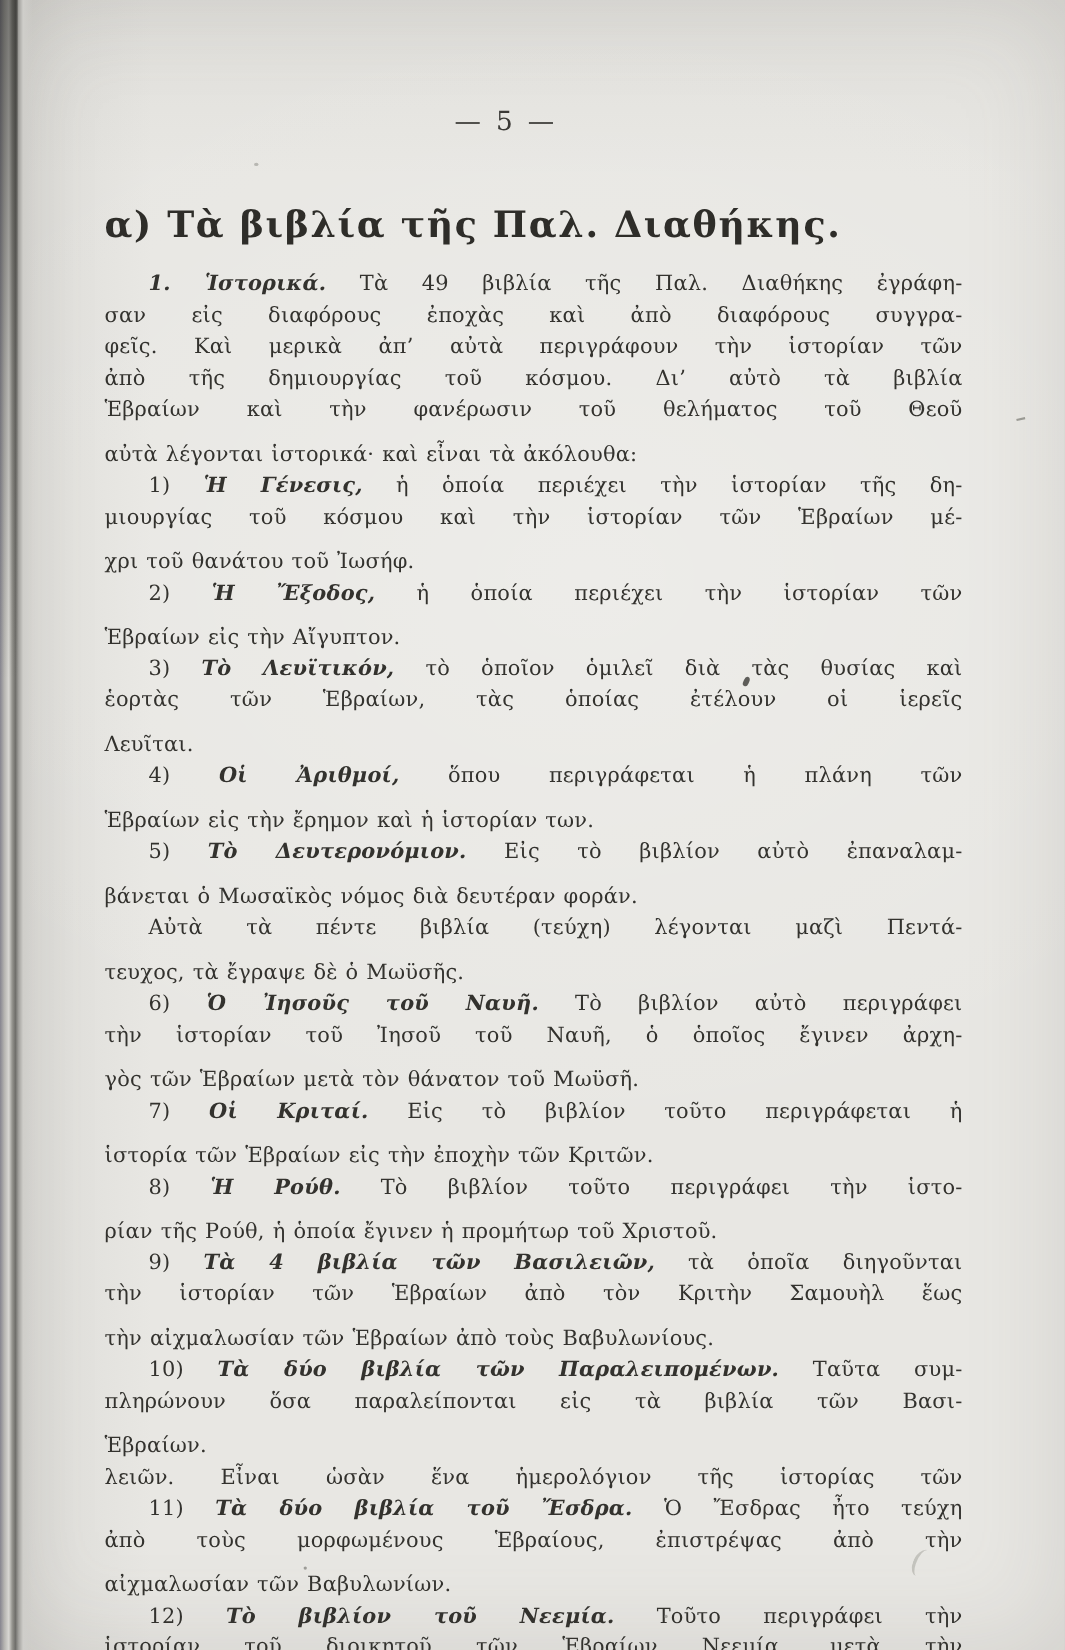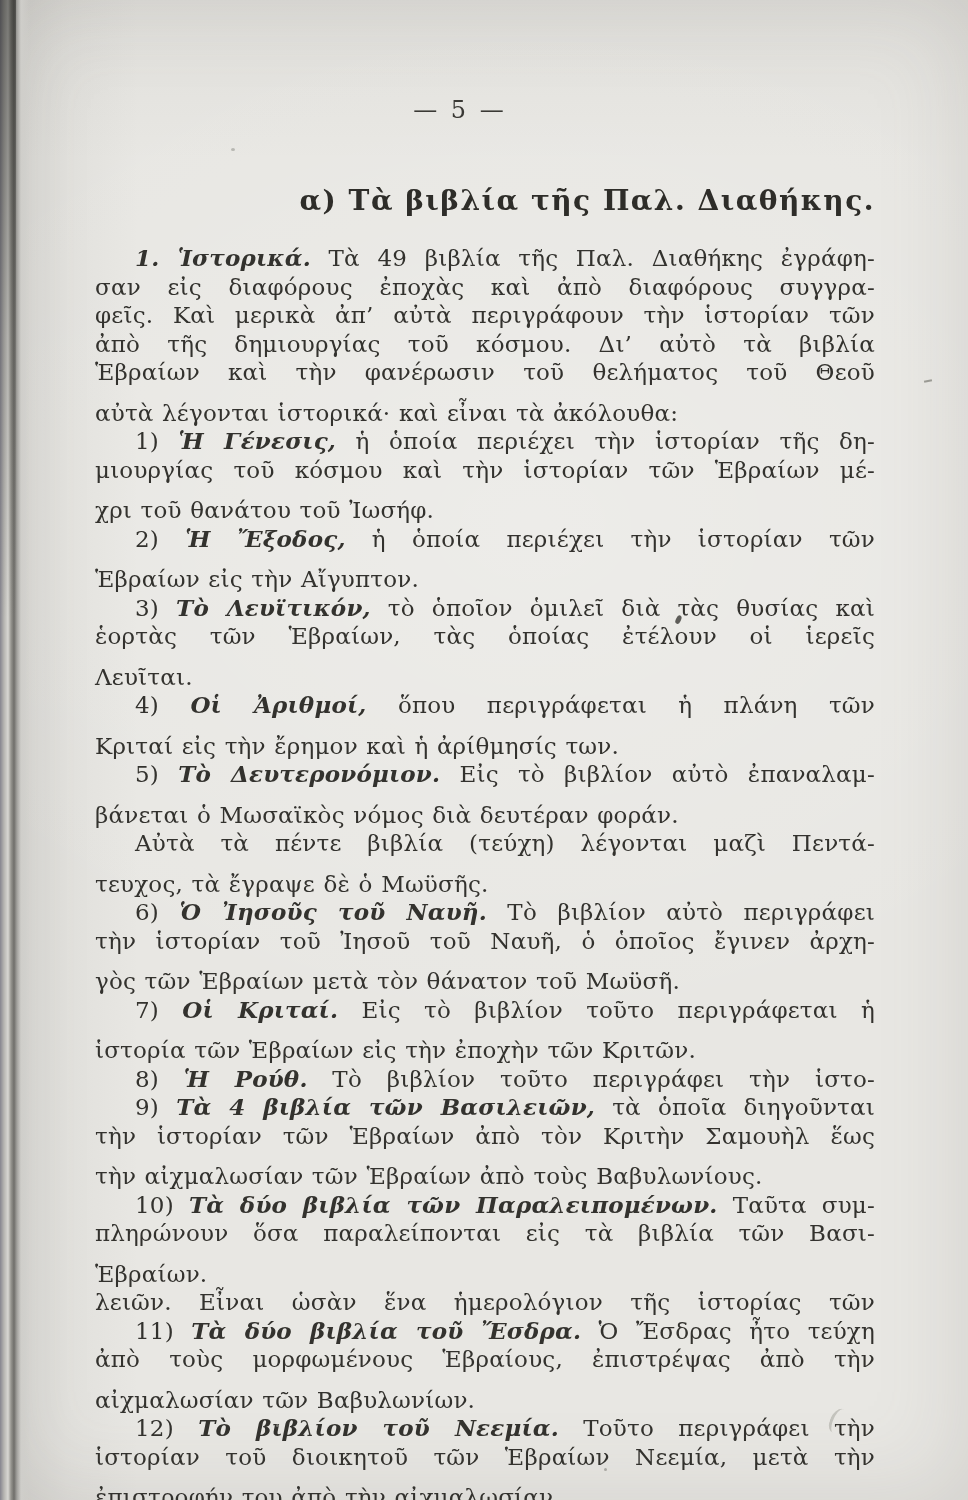--- a/index.html
+++ b/index.html
@@ -53,35 +53,35 @@
     letter-spacing: 3px;
     color: #3a3935;
   }
 
   .heading {
     position: absolute;
     top: 184px;
     left: 95px;
     width: 780px;
     margin: 0;
-    text-align: right;
-    font-size: 28px;
+    text-align: left;
+    font-size: 33px;
     font-weight: bold;
     letter-spacing: 1.5px;
     color: #2e2d29;
   }
 
   .text-block {
     position: absolute;
     top: 244px;
     left: 95px;
     width: 780px;
   }
   .line {
-    font-size: 23px;
+    font-size: 19px;
     line-height: 28.5px;
     height: 28.5px;
     white-space: nowrap;
     text-align: justify;
     text-align-last: justify;
     letter-spacing: 0.2px;
     word-spacing: 1px;
   }
   .line.indent { text-indent: 40px; }
   .line.last { text-align-last: left; margin-top: 12px; }
@@ -145,31 +145,32 @@
       <div class="line last"><span class="run">αὐτὰ λέγονται ἱστορικά· καὶ εἶναι τὰ ἀκόλουθα:</span></div>
       <div class="line indent"><span class="pre">1) </span><span class="lead">Ἡ Γένεσις,</span><span class="run"> ἡ ὁποία περιέχει τὴν ἱστορίαν τῆς δη-</span></div>
       <div class="line"><span class="run">μιουργίας τοῦ κόσμου καὶ τὴν ἱστορίαν τῶν Ἑβραίων μέ-</span></div>
       <div class="line last"><span class="run">χρι τοῦ θανάτου τοῦ Ἰωσήφ.</span></div>
       <div class="line indent"><span class="pre">2) </span><span class="lead">Ἡ Ἔξοδος,</span><span class="run"> ἡ ὁποία περιέχει τὴν ἱστορίαν τῶν</span></div>
       <div class="line last"><span class="run">Ἑβραίων εἰς τὴν Αἴγυπτον.</span></div>
       <div class="line indent"><span class="pre">3) </span><span class="lead">Τὸ Λευϊτικόν,</span><span class="run"> τὸ ὁποῖον ὁμιλεῖ διὰ τὰς θυσίας καὶ</span></div>
       <div class="line"><span class="run">ἑορτὰς τῶν Ἑβραίων, τὰς ὁποίας ἐτέλουν οἱ ἱερεῖς</span></div>
       <div class="line last"><span class="run">Λευῖται.</span></div>
       <div class="line indent"><span class="pre">4) </span><span class="lead">Οἱ Ἀριθμοί,</span><span class="run"> ὅπου περιγράφεται ἡ πλάνη τῶν</span></div>
-      <div class="line last"><span class="run">Κριταί εἰς τὴν ἔρημον καὶ ἡ ἀρίθμησίς των.</span></div>
+      <div class="line last"><span class="run">Ἑβραίων εἰς τὴν ἔρημον καὶ ἡ ἱστορίαν των.</span></div>
       <div class="line indent"><span class="pre">5) </span><span class="lead">Τὸ Δευτερονόμιον.</span><span class="run"> Εἰς τὸ βιβλίον αὐτὸ ἐπαναλαμ-</span></div>
       <div class="line last"><span class="run">βάνεται ὁ Μωσαϊκὸς νόμος διὰ δευτέραν φοράν.</span></div>
       <div class="line indent"><span class="run">Αὐτὰ τὰ πέντε βιβλία (τεύχη) λέγονται μαζὶ Πεντά-</span></div>
       <div class="line last"><span class="run">τευχος, τὰ ἔγραψε δὲ ὁ Μωϋσῆς.</span></div>
       <div class="line indent"><span class="pre">6) </span><span class="lead">Ὁ Ἰησοῦς τοῦ Ναυῆ.</span><span class="run"> Τὸ βιβλίον αὐτὸ περιγράφει</span></div>
       <div class="line"><span class="run">τὴν ἱστορίαν τοῦ Ἰησοῦ τοῦ Ναυῆ, ὁ ὁποῖος ἔγινεν ἀρχη-</span></div>
       <div class="line last"><span class="run">γὸς τῶν Ἑβραίων μετὰ τὸν θάνατον τοῦ Μωϋσῆ.</span></div>
       <div class="line indent"><span class="pre">7) </span><span class="lead">Οἱ Κριταί.</span><span class="run"> Εἰς τὸ βιβλίον τοῦτο περιγράφεται ἡ</span></div>
       <div class="line last"><span class="run">ἱστορία τῶν Ἑβραίων εἰς τὴν ἐποχὴν τῶν Κριτῶν.</span></div>
       <div class="line indent"><span class="pre">8) </span><span class="lead">Ἡ Ρούθ.</span><span class="run"> Τὸ βιβλίον τοῦτο περιγράφει τὴν ἱστο-</span></div>
+      <div class="line last"><span class="run">ρίαν τῆς Ρούθ, ἡ ὁποία ἔγινεν ἡ προμήτωρ τοῦ Χριστοῦ.</span></div>
       <div class="line indent"><span class="pre">9) </span><span class="lead">Τὰ 4 βιβλία τῶν Βασιλειῶν,</span><span class="run"> τὰ ὁποῖα διηγοῦνται</span></div>
       <div class="line"><span class="run">τὴν ἱστορίαν τῶν Ἑβραίων ἀπὸ τὸν Κριτὴν Σαμουὴλ ἕως</span></div>
       <div class="line last"><span class="run">τὴν αἰχμαλωσίαν τῶν Ἑβραίων ἀπὸ τοὺς Βαβυλωνίους.</span></div>
       <div class="line indent"><span class="pre">10) </span><span class="lead">Τὰ δύο βιβλία τῶν Παραλειπομένων.</span><span class="run"> Ταῦτα συμ-</span></div>
       <div class="line"><span class="run">πληρώνουν ὅσα παραλείπονται εἰς τὰ βιβλία τῶν Βασι-</span></div>
       <div class="line last"><span class="run">Ἑβραίων.</span></div>
       <div class="line"><span class="run">λειῶν. Εἶναι ὡσὰν ἕνα ἡμερολόγιον τῆς ἱστορίας τῶν</span></div>
       <div class="line indent"><span class="pre">11) </span><span class="lead">Τὰ δύο βιβλία τοῦ Ἔσδρα.</span><span class="run"> Ὁ Ἔσδρας ἦτο τεύχη</span></div>
       <div class="line"><span class="run">ἀπὸ τοὺς μορφωμένους Ἑβραίους, ἐπιστρέψας ἀπὸ τὴν</span></div>
       <div class="line last"><span class="run">αἰχμαλωσίαν τῶν Βαβυλωνίων.</span></div>

